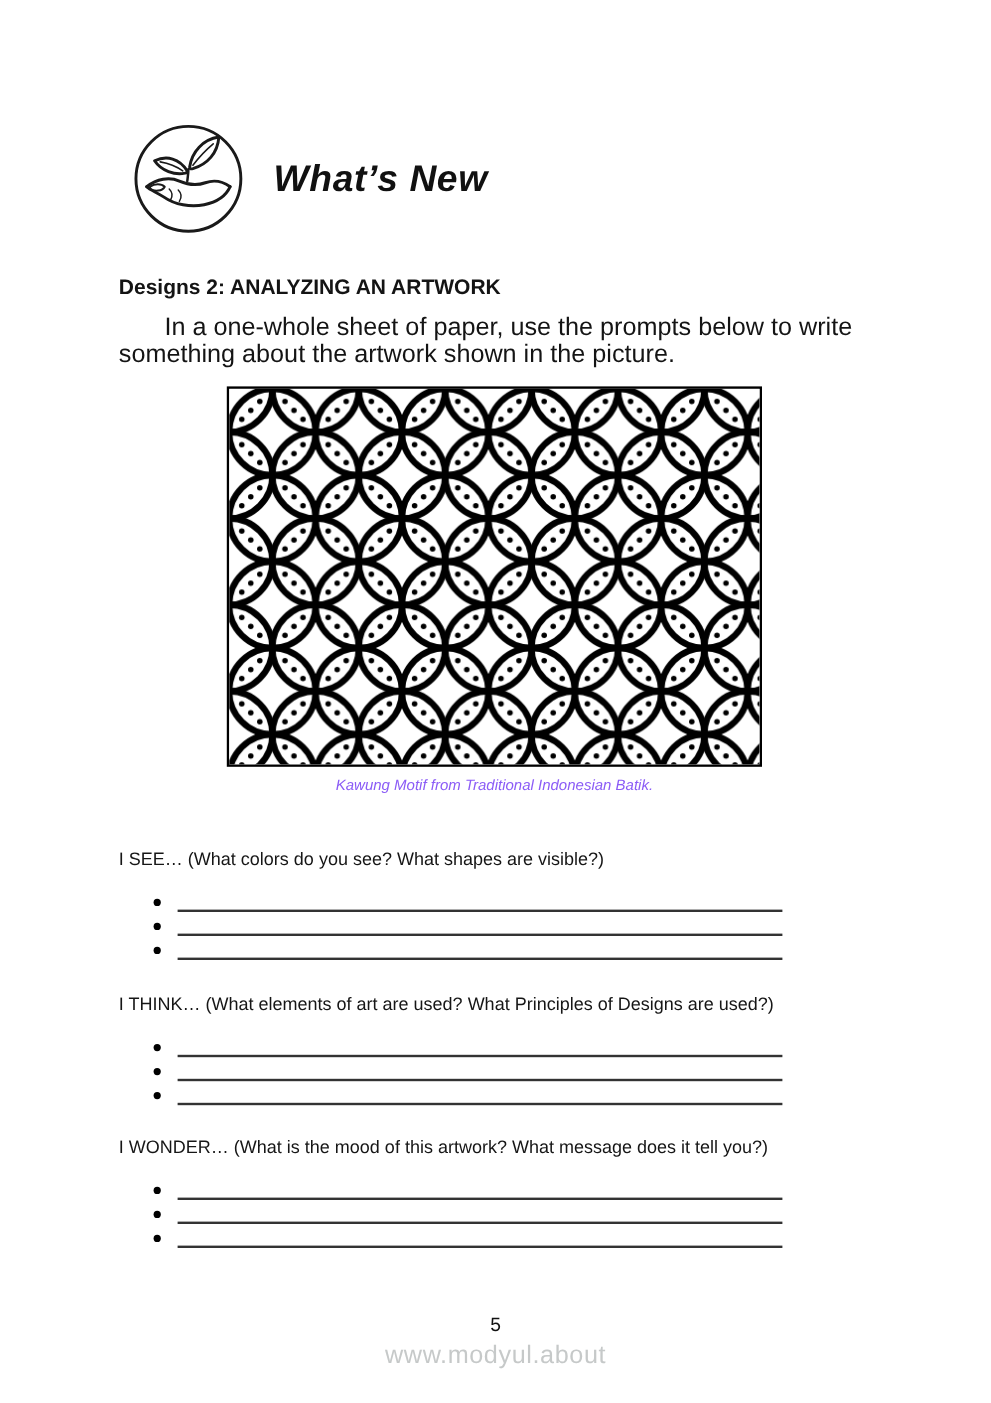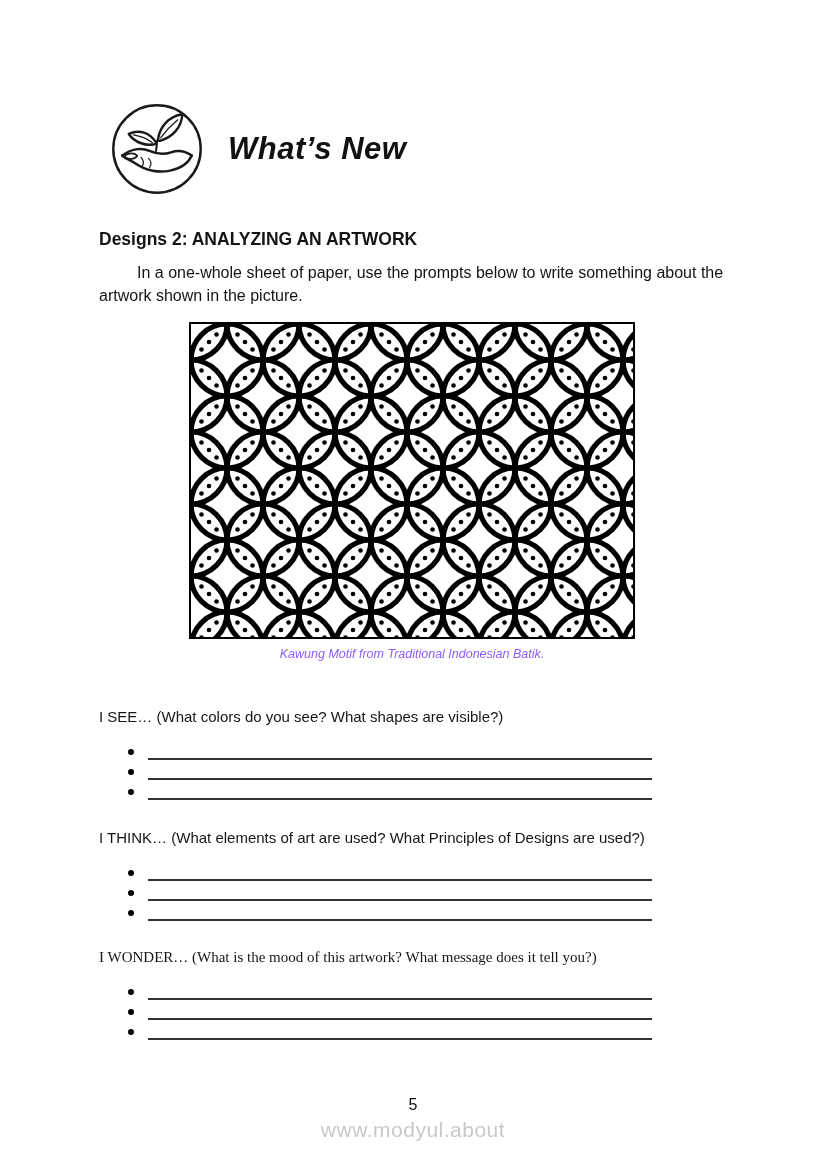--- a/index.html
+++ b/index.html
@@ -36,21 +36,21 @@
     top: 229px;
     font-size: 17.5px;
     font-weight: bold;
     white-space: nowrap;
   }
   .instructions {
     position: absolute;
     left: 99px;
     top: 262px;
     width: 634px;
-    font-size: 16px;
+    font-size: 21px;
     line-height: 22.5px;
     text-indent: 38px;
   }
   .artwork-figure {
     position: absolute;
     left: 189px;
     top: 322px;
     width: 446px;
     height: 317px;
     border: 2px solid #000;
@@ -94,21 +94,21 @@
     flex: 0 0 auto;
   }
   .blank-line {
     margin-left: 14px;
     width: 504px;
     height: 100%;
     border-bottom: 2px solid #333;
   }
   #prompt-see    { top: 708px; }
   #prompt-think  { top: 829px; }
-  #prompt-wonder { top: 948px; font-family: Liberation Serif, serif; }
+  #prompt-wonder { top: 948px; }
   .page-number {
     position: absolute;
     left: 0;
     top: 1096px;
     width: 826px;
     text-align: center;
     font-size: 16px;
     color: #111;
   }
   .watermark {

